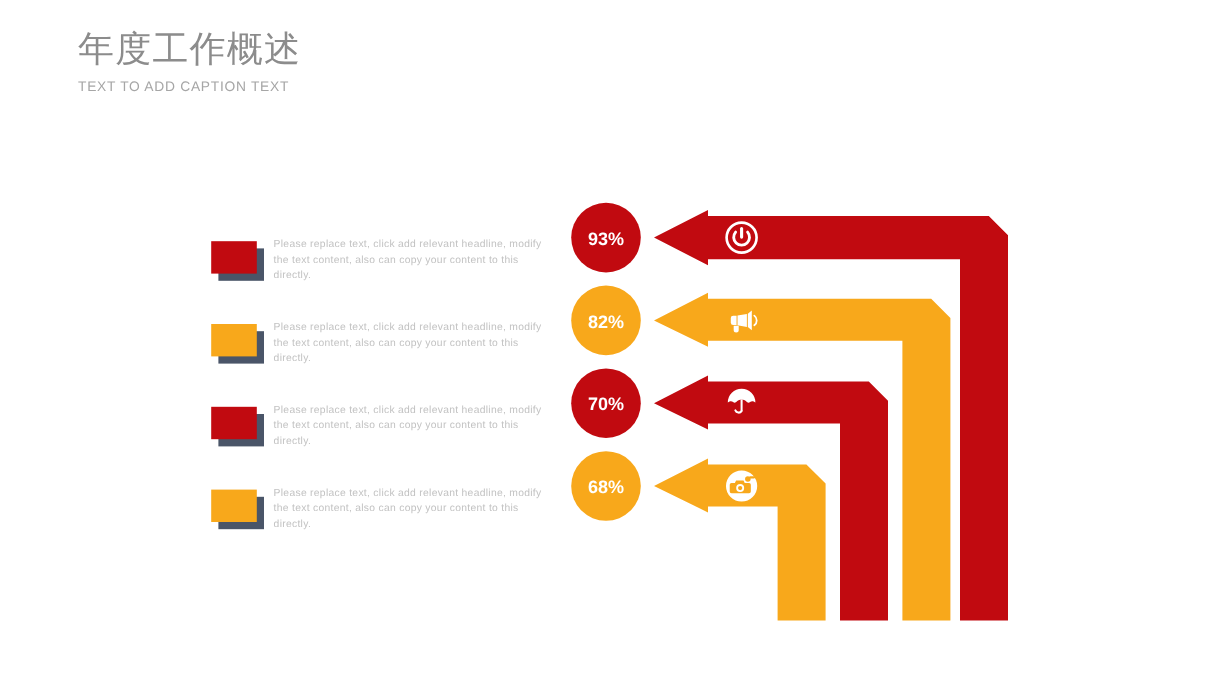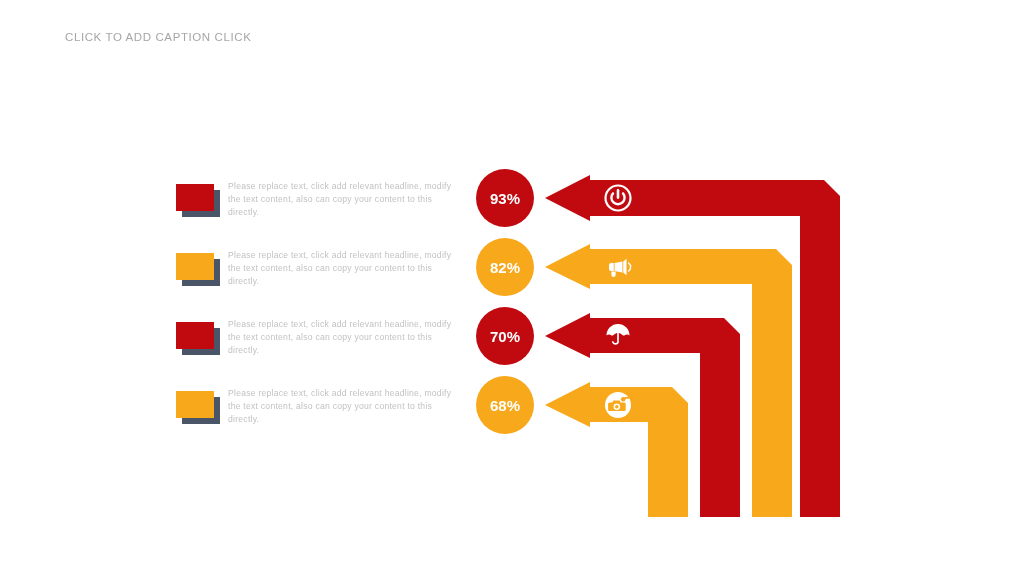--- a/index.html
+++ b/index.html
@@ -36,21 +36,21 @@
     line-height: 14px;
     color: #a6a6a6;
     letter-spacing: 0.6px;
     white-space: nowrap;
   }
 
   
   #legend-list {
     position: absolute;
     left: 176px;
-    top: 178px;
+    top: 195px;
     width: 290px;
   }
   .legend-row {
     position: relative;
     height: 69px;
   }
   .swatch-wrap {
     position: absolute;
     left: 0;
     top: 6px;
@@ -101,21 +101,22 @@
     fill: #ffffff;
   }
   .icon-glyph {
     fill: #ffffff;
   }
 </style>
 </head>
 <body>
 
 <div id="slide-header">
-  <div id="page-subtitle">CLICK TO ADD CAPTION CLICK</div>
+  <div id="page-title">年度工作概述</div>
+  <div id="page-subtitle">TEXT TO ADD CAPTION TEXT</div>
 </div>
 
 <div id="legend-list">
 
   <div class="legend-row">
     <div class="swatch-wrap">
       <div class="swatch-shadow"></div>
       <div class="swatch-fill" style="background:#c10a10"></div>
     </div>
     <div class="legend-text">Please replace text, click add relevant headline, modify the text content, also can copy your content to this directly.</div>

